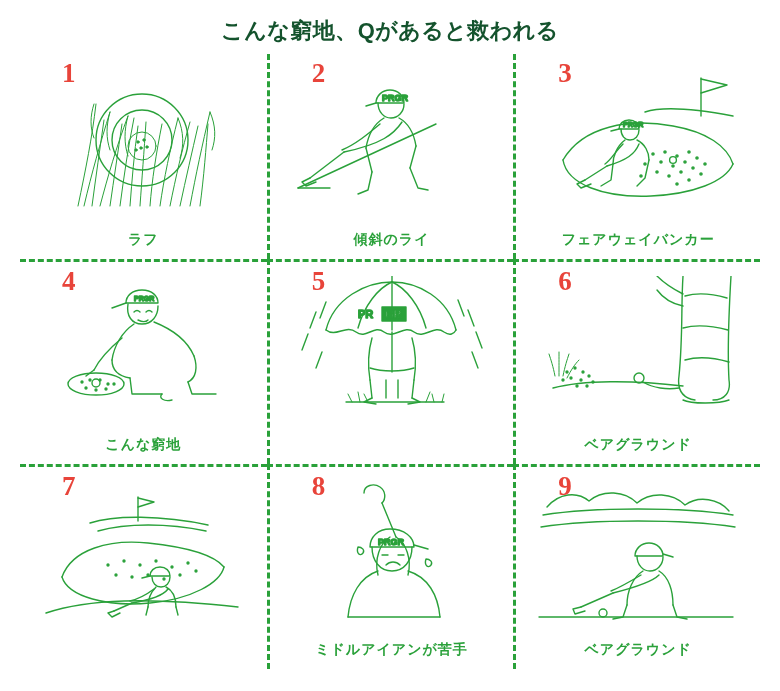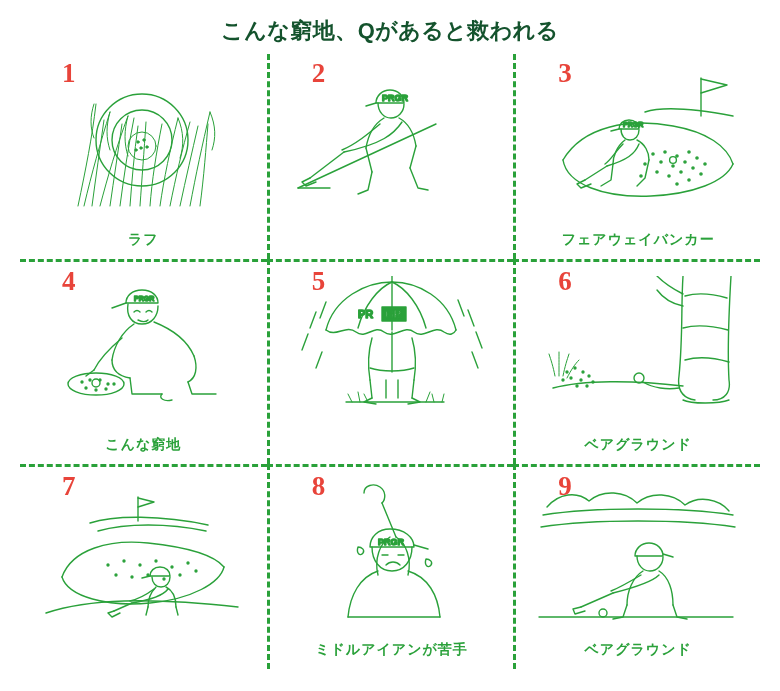--- a/index.html
+++ b/index.html
@@ -158,20 +158,21 @@
             <path d="M94 56 C82 66 70 76 56 82"></path>
             <path d="M116 54 C108 66 96 76 58 84"></path>
 
             <path d="M58 84 L24 110"></path>
             <path d="M24 110 L16 114 L20 118 L30 114"></path>
 
             <text x="96" y="33" class="brand">PRGR</text>
           </g>
         </svg>
       </div>
+      <div class="caption">傾斜のライ</div>
     </div>
 
     <div class="cell col-c row-a">
       <div class="num">3</div>
       <div class="art">
         <svg viewBox="0 0 210 140" width="210" height="140">
           <g class="s">
 
             <path d="M168 10 L168 48"></path>
             <path d="M168 11 L194 17 L168 25"></path>

